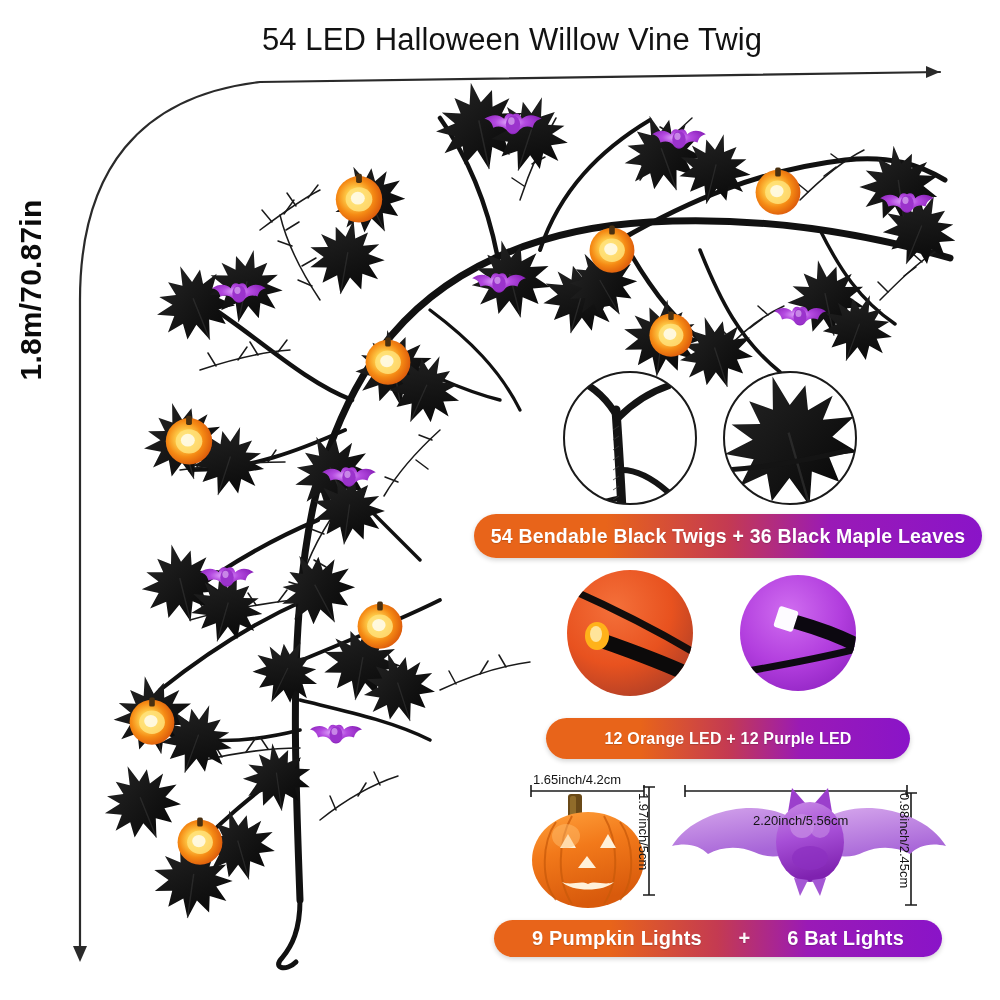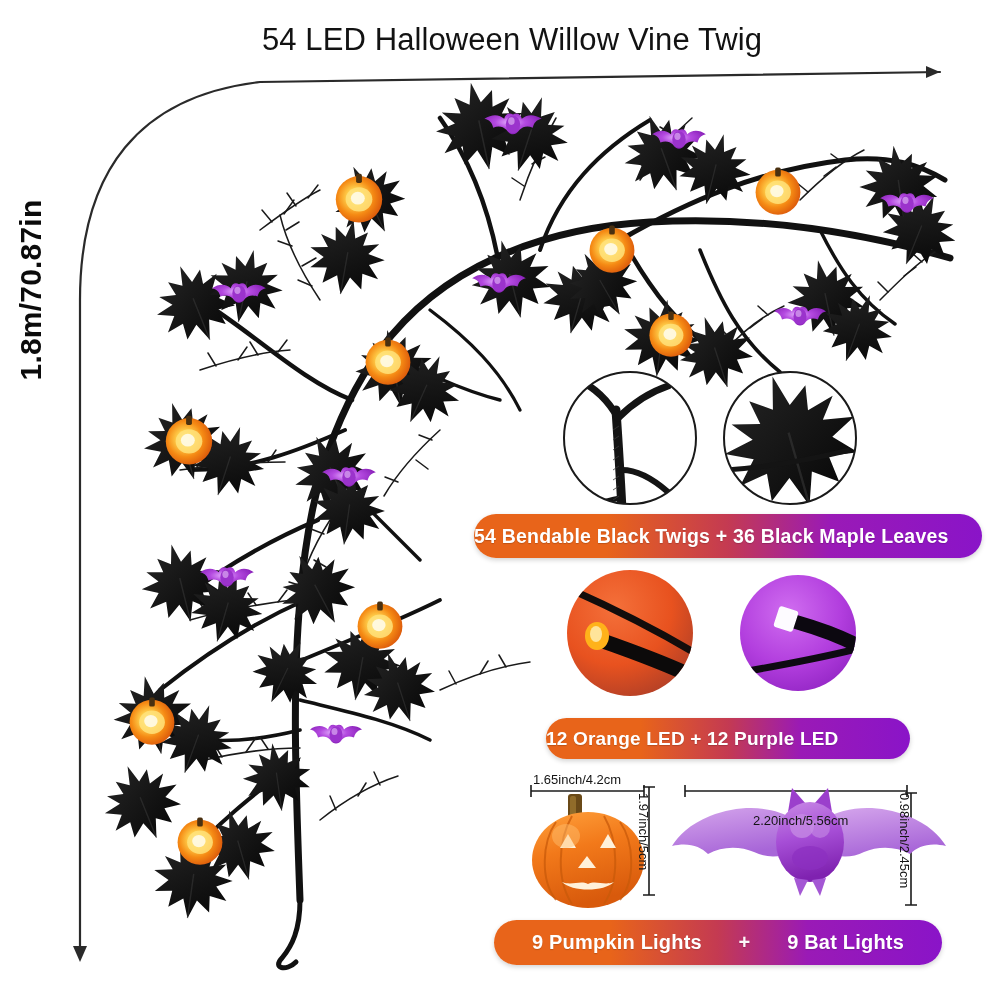--- a/index.html
+++ b/index.html
@@ -57,21 +57,21 @@
     top: 0;
     width: 1000px;
     height: 1000px;
   }
 
   
   .banner {
     position: absolute;
     display: flex;
     align-items: center;
-    justify-content: flex-start;
+    justify-content: center;
     border-radius: 999px;
     color: #ffffff;
     font-weight: 700;
     letter-spacing: 0.2px;
     text-shadow: 0 1px 1px rgba(0,0,0,0.18);
     box-shadow: 0 2px 5px rgba(0,0,0,0.18);
     background: linear-gradient(90deg, #e8641a 0%, #e8641a 26%, #c43a52 50%, #9a1ab6 70%, #8a14c8 100%);
     box-sizing: border-box;
   }
   #banner-twigs {
@@ -79,27 +79,27 @@
     top: 514px;
     width: 508px;
     height: 44px;
     font-size: 19.5px;
   }
   #banner-led {
     left: 546px;
     top: 718px;
     width: 364px;
     height: 41px;
-    font-size: 19px;
+    font-size: 16px;
   }
   #banner-counts {
     left: 494px;
     top: 920px;
     width: 448px;
-    height: 45px;
+    height: 37px;
     font-size: 20px;
     justify-content: space-between;
     padding: 11px 38px;
     gap: 27px;
   }
   #banner-counts .seg-plus { font-size: 20px; opacity: 0.96; }
 
   
   .dim-text {
     position: absolute;
@@ -492,16 +492,16 @@
   </svg>
 
   <div class="dim-text" id="pumpkin-w-label">1.65inch/4.2cm</div>
   <div class="dim-text vert" id="pumpkin-h-label">1.97inch/5cm</div>
   <div class="dim-text" id="bat-w-label">2.20inch/5.56cm</div>
   <div class="dim-text vert" id="bat-h-label">0.98inch/2.45cm</div>
 
   <div class="banner" id="banner-counts">
     <span>9 Pumpkin Lights</span>
     <span class="seg-plus">+</span>
-    <span>9 Bat Lights</span>
+    <span>6 Bat Lights</span>
   </div>
 
 </div>
 
 </body></html>

